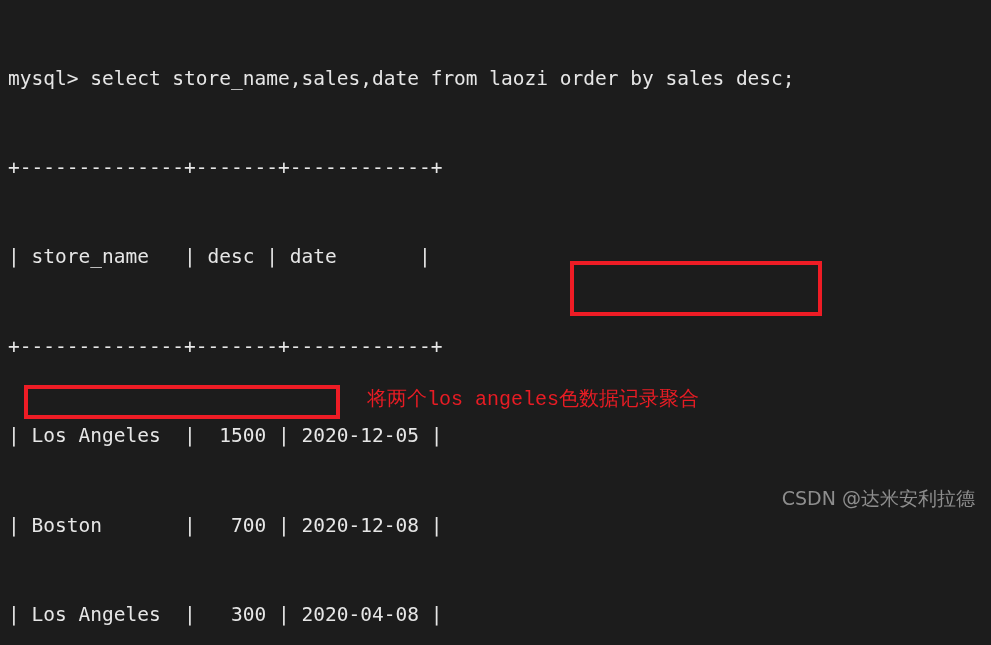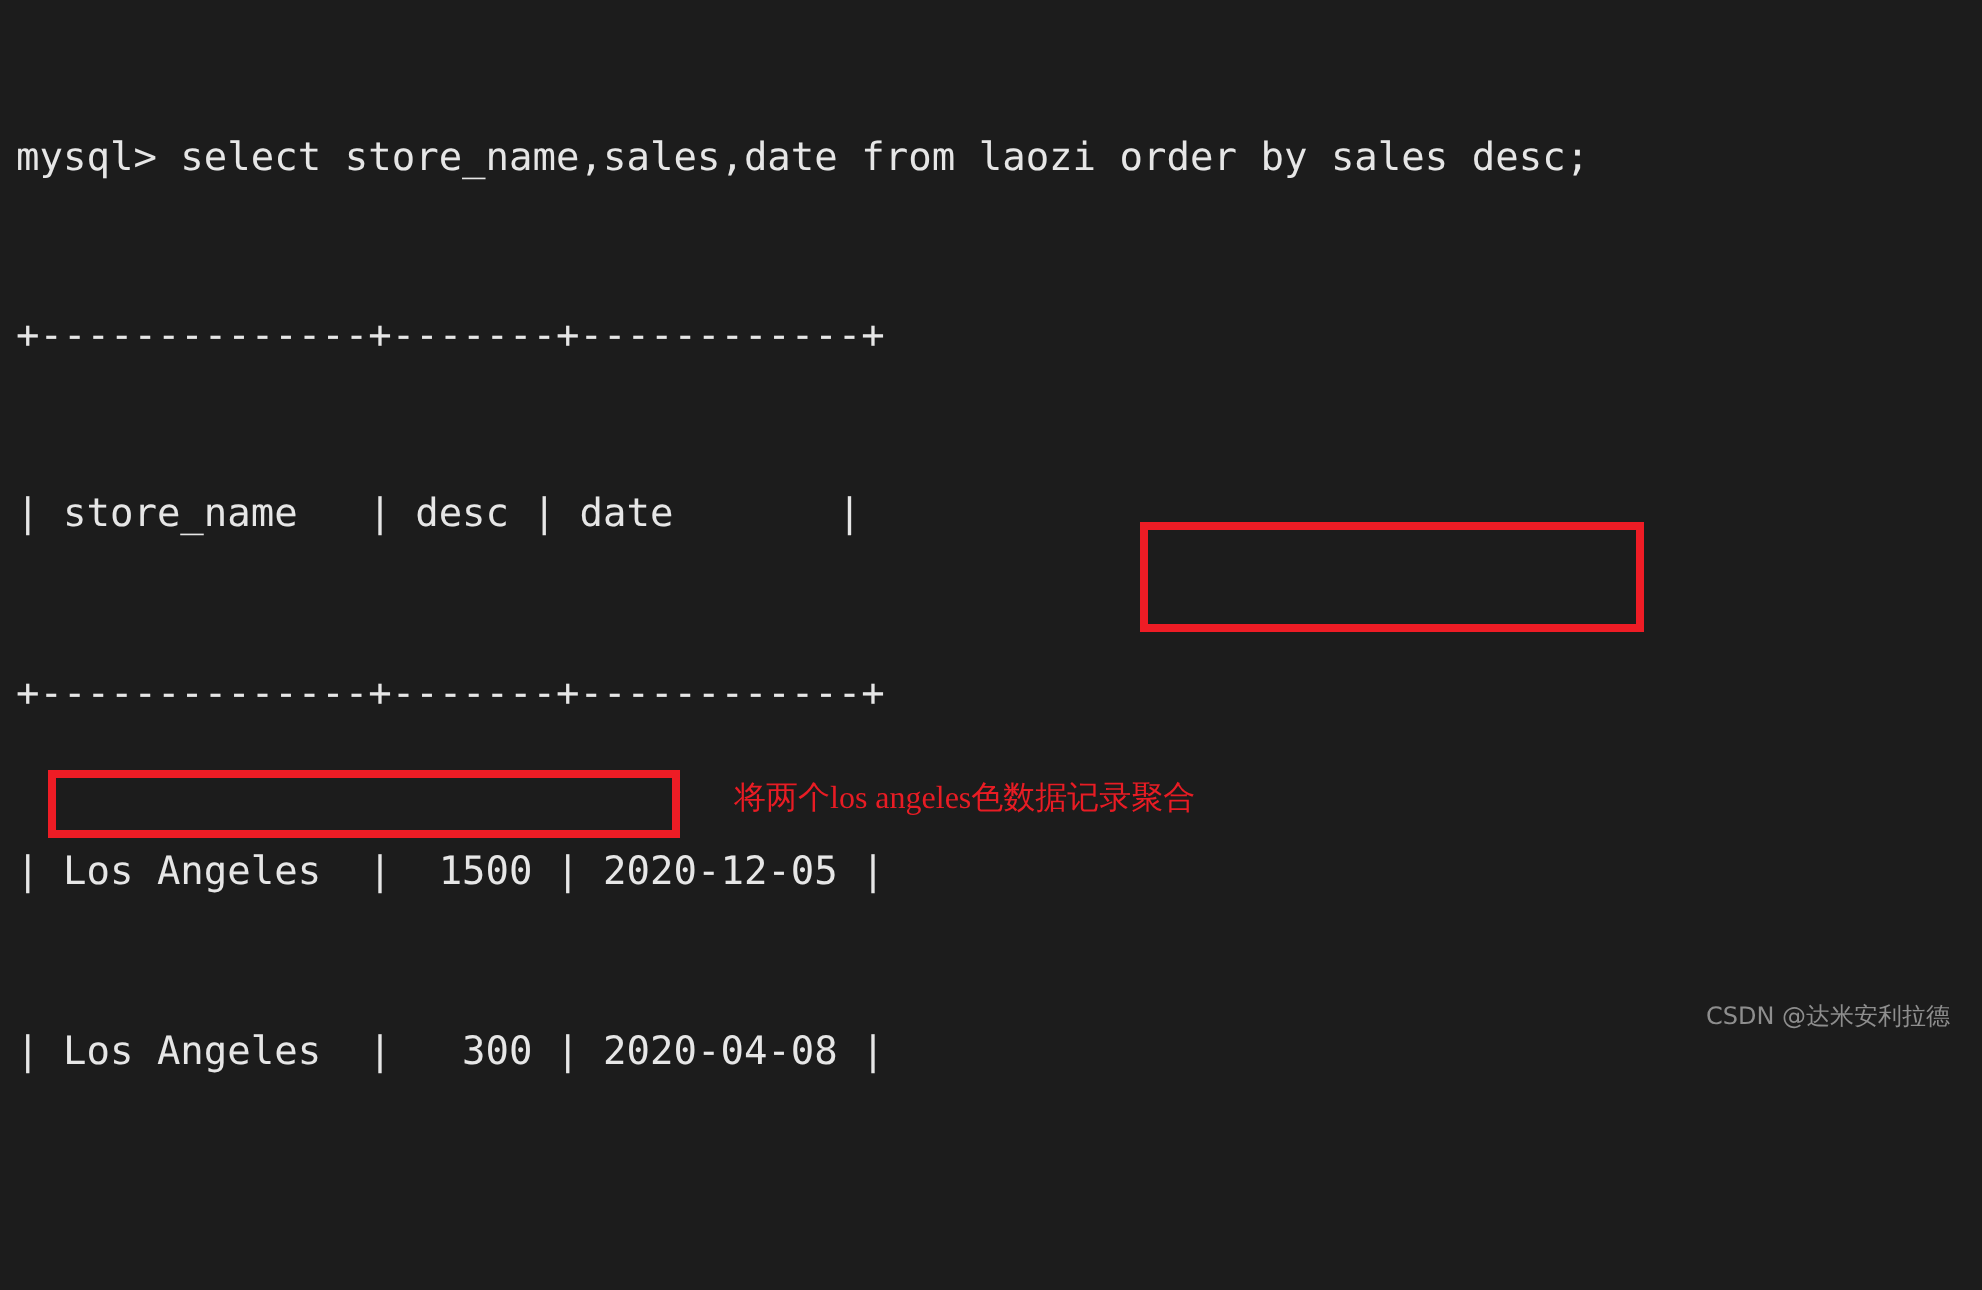--- a/index.html
+++ b/index.html
@@ -62,50 +62,51 @@
     top: 385px;
     width: 316px;
     height: 34px;
   }
 
   
   .annotation {
     position: absolute;
     left: 367px;
     top: 386px;
-    font-family: Liberation Serif, serif;
-    font-size: 16px;
+    font-family: Liberation Mono, monospace;
+    font-size: 20px;
     line-height: 28px;
     color: #e81c24;
     white-space: pre;
   }
 
   
   .watermark {
     position: absolute;
     right: 16px;
-    bottom: 10px;
+    bottom: 20px;
     font-family: "DejaVu Sans", "Liberation Sans", sans-serif;
-    font-size: 12px;
+    font-size: 19px;
     line-height: 26px;
     color: #8e8e8e;
     white-space: pre;
   }
 </style>
 </head>
 <body>
 
 <div id="terminal">
 
   <div class="term-lines">
     <div class="term-line">mysql&gt; select store_name,sales,date from laozi order by sales desc;</div>
     <div class="term-line">+--------------+-------+------------+</div>
     <div class="term-line">| store_name   | desc | date       |</div>
     <div class="term-line">+--------------+-------+------------+</div>
     <div class="term-line">| Los Angeles  |  1500 | 2020-12-05 |</div>
+    <div class="term-line">| Boston       |   700 | 2020-12-08 |</div>
     <div class="term-line">| Los Angeles  |   300 | 2020-04-08 |</div>
     
     
     
     
     
     
     
     
     

